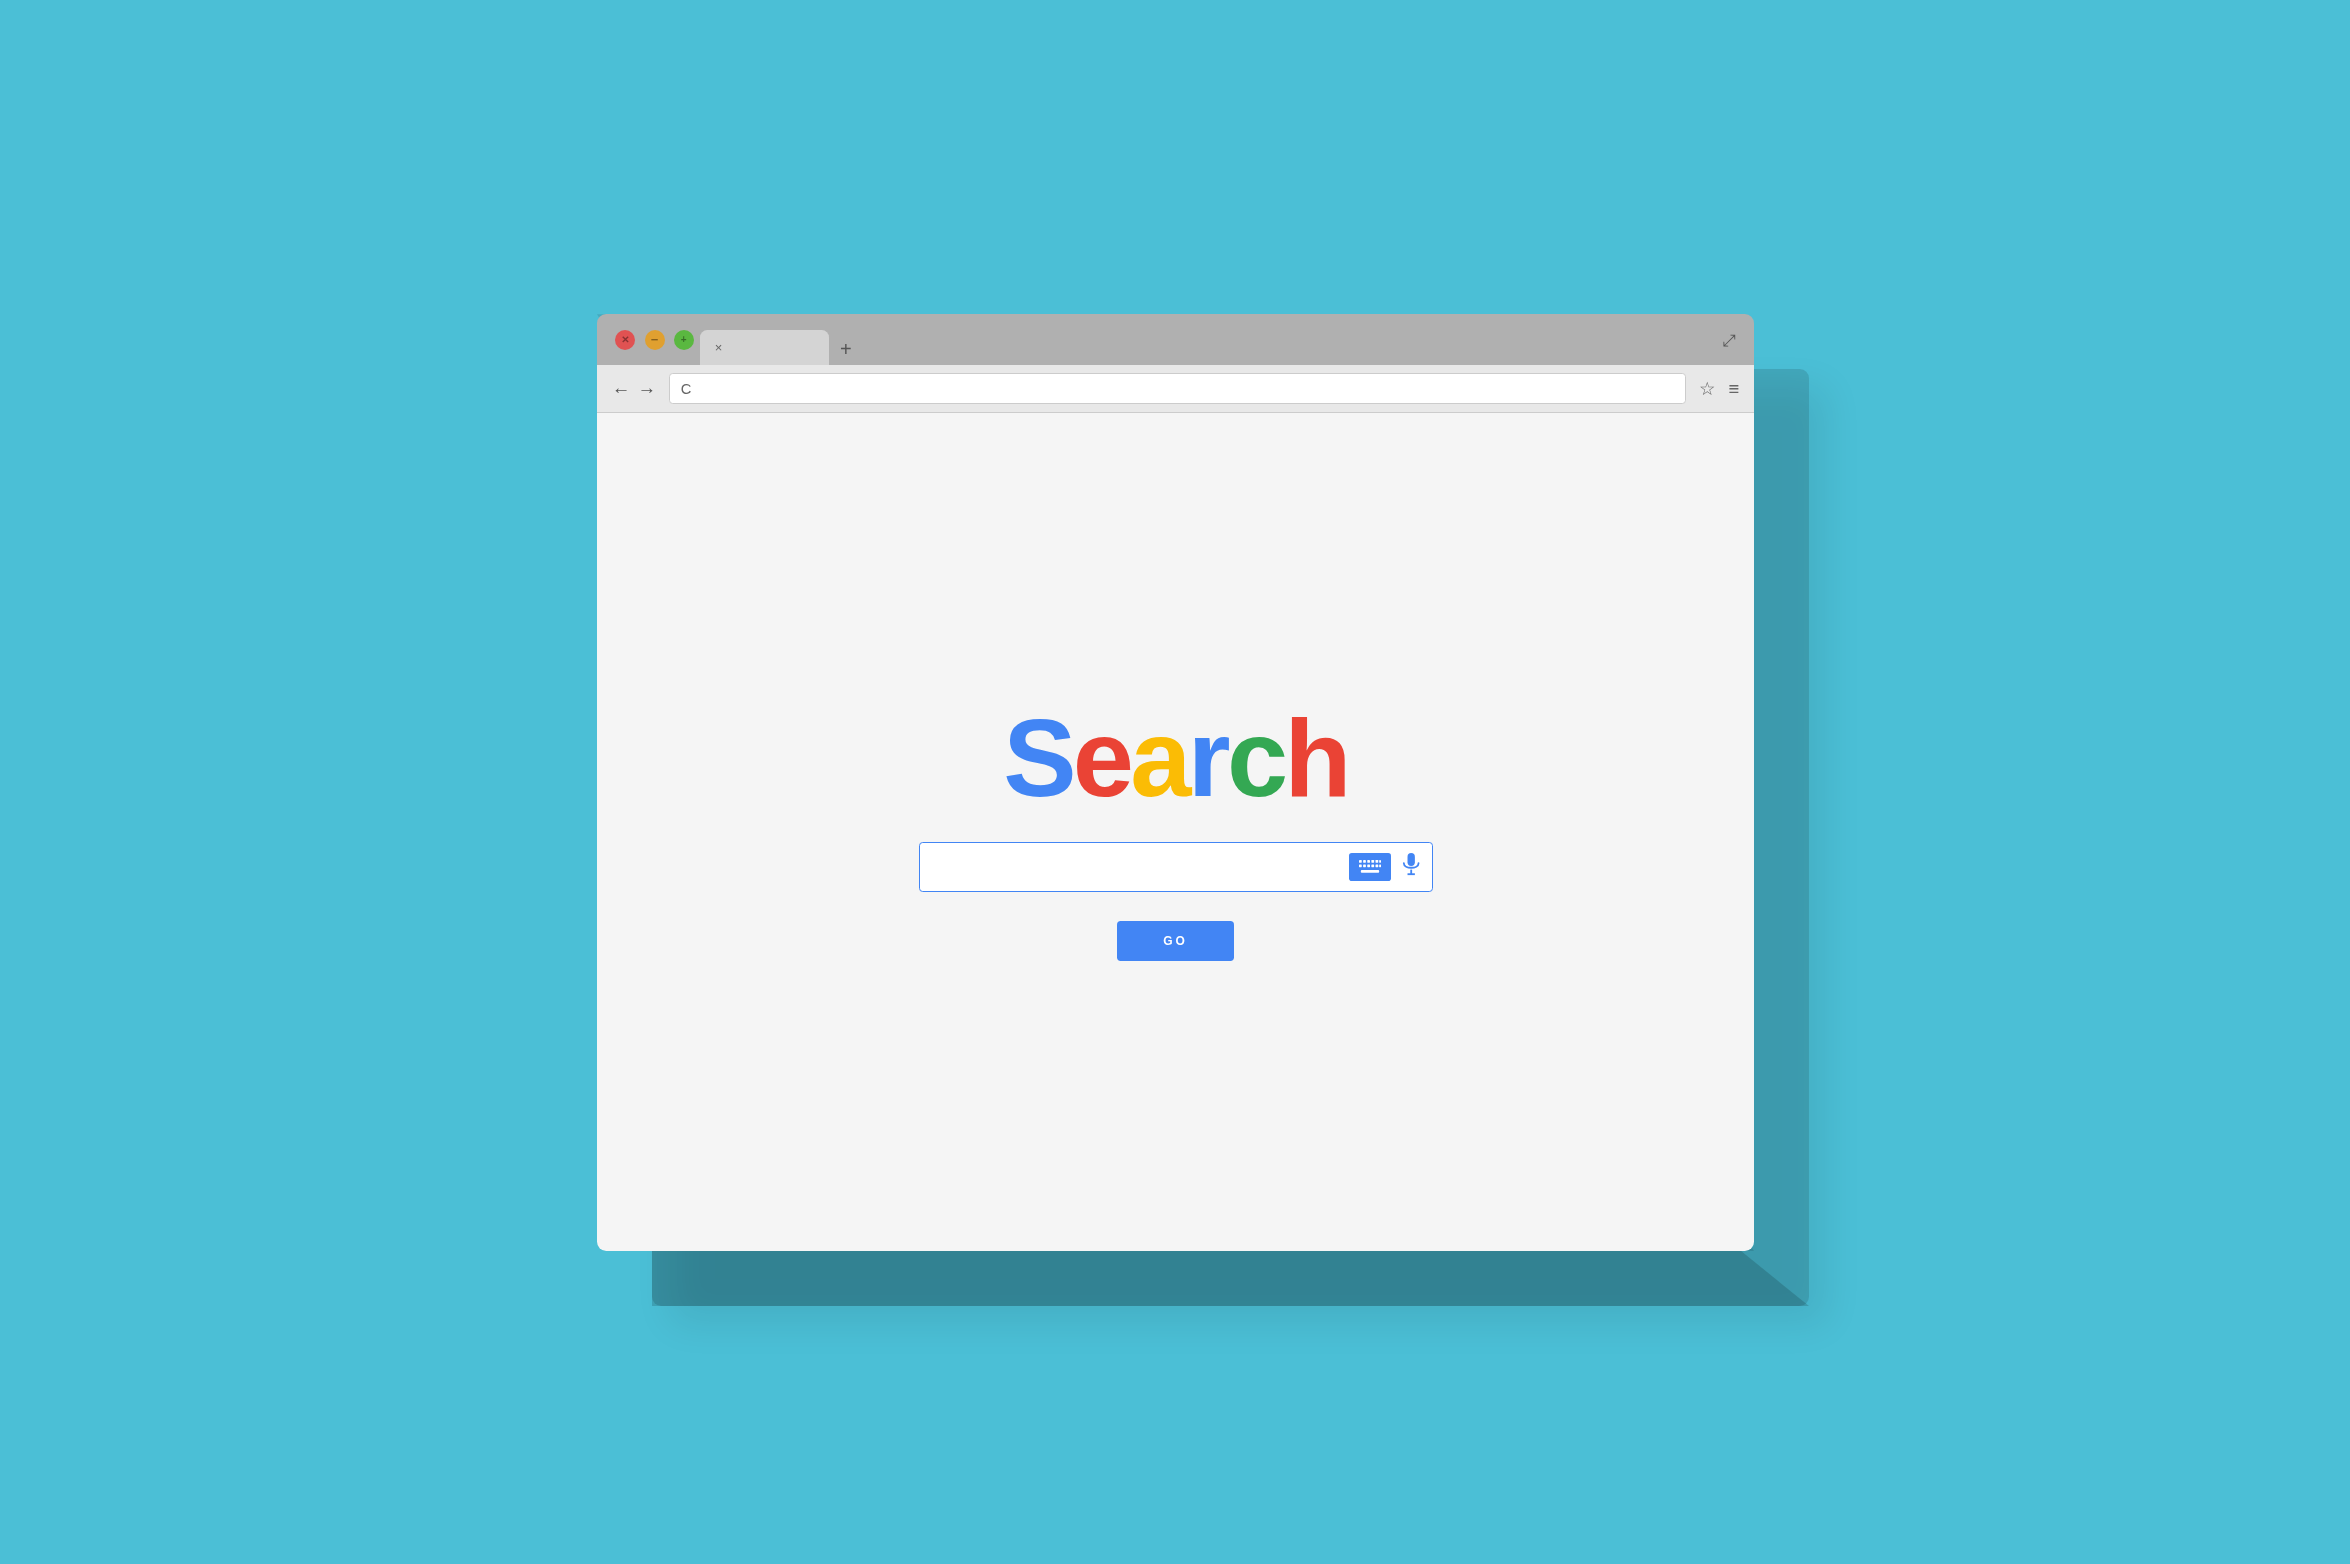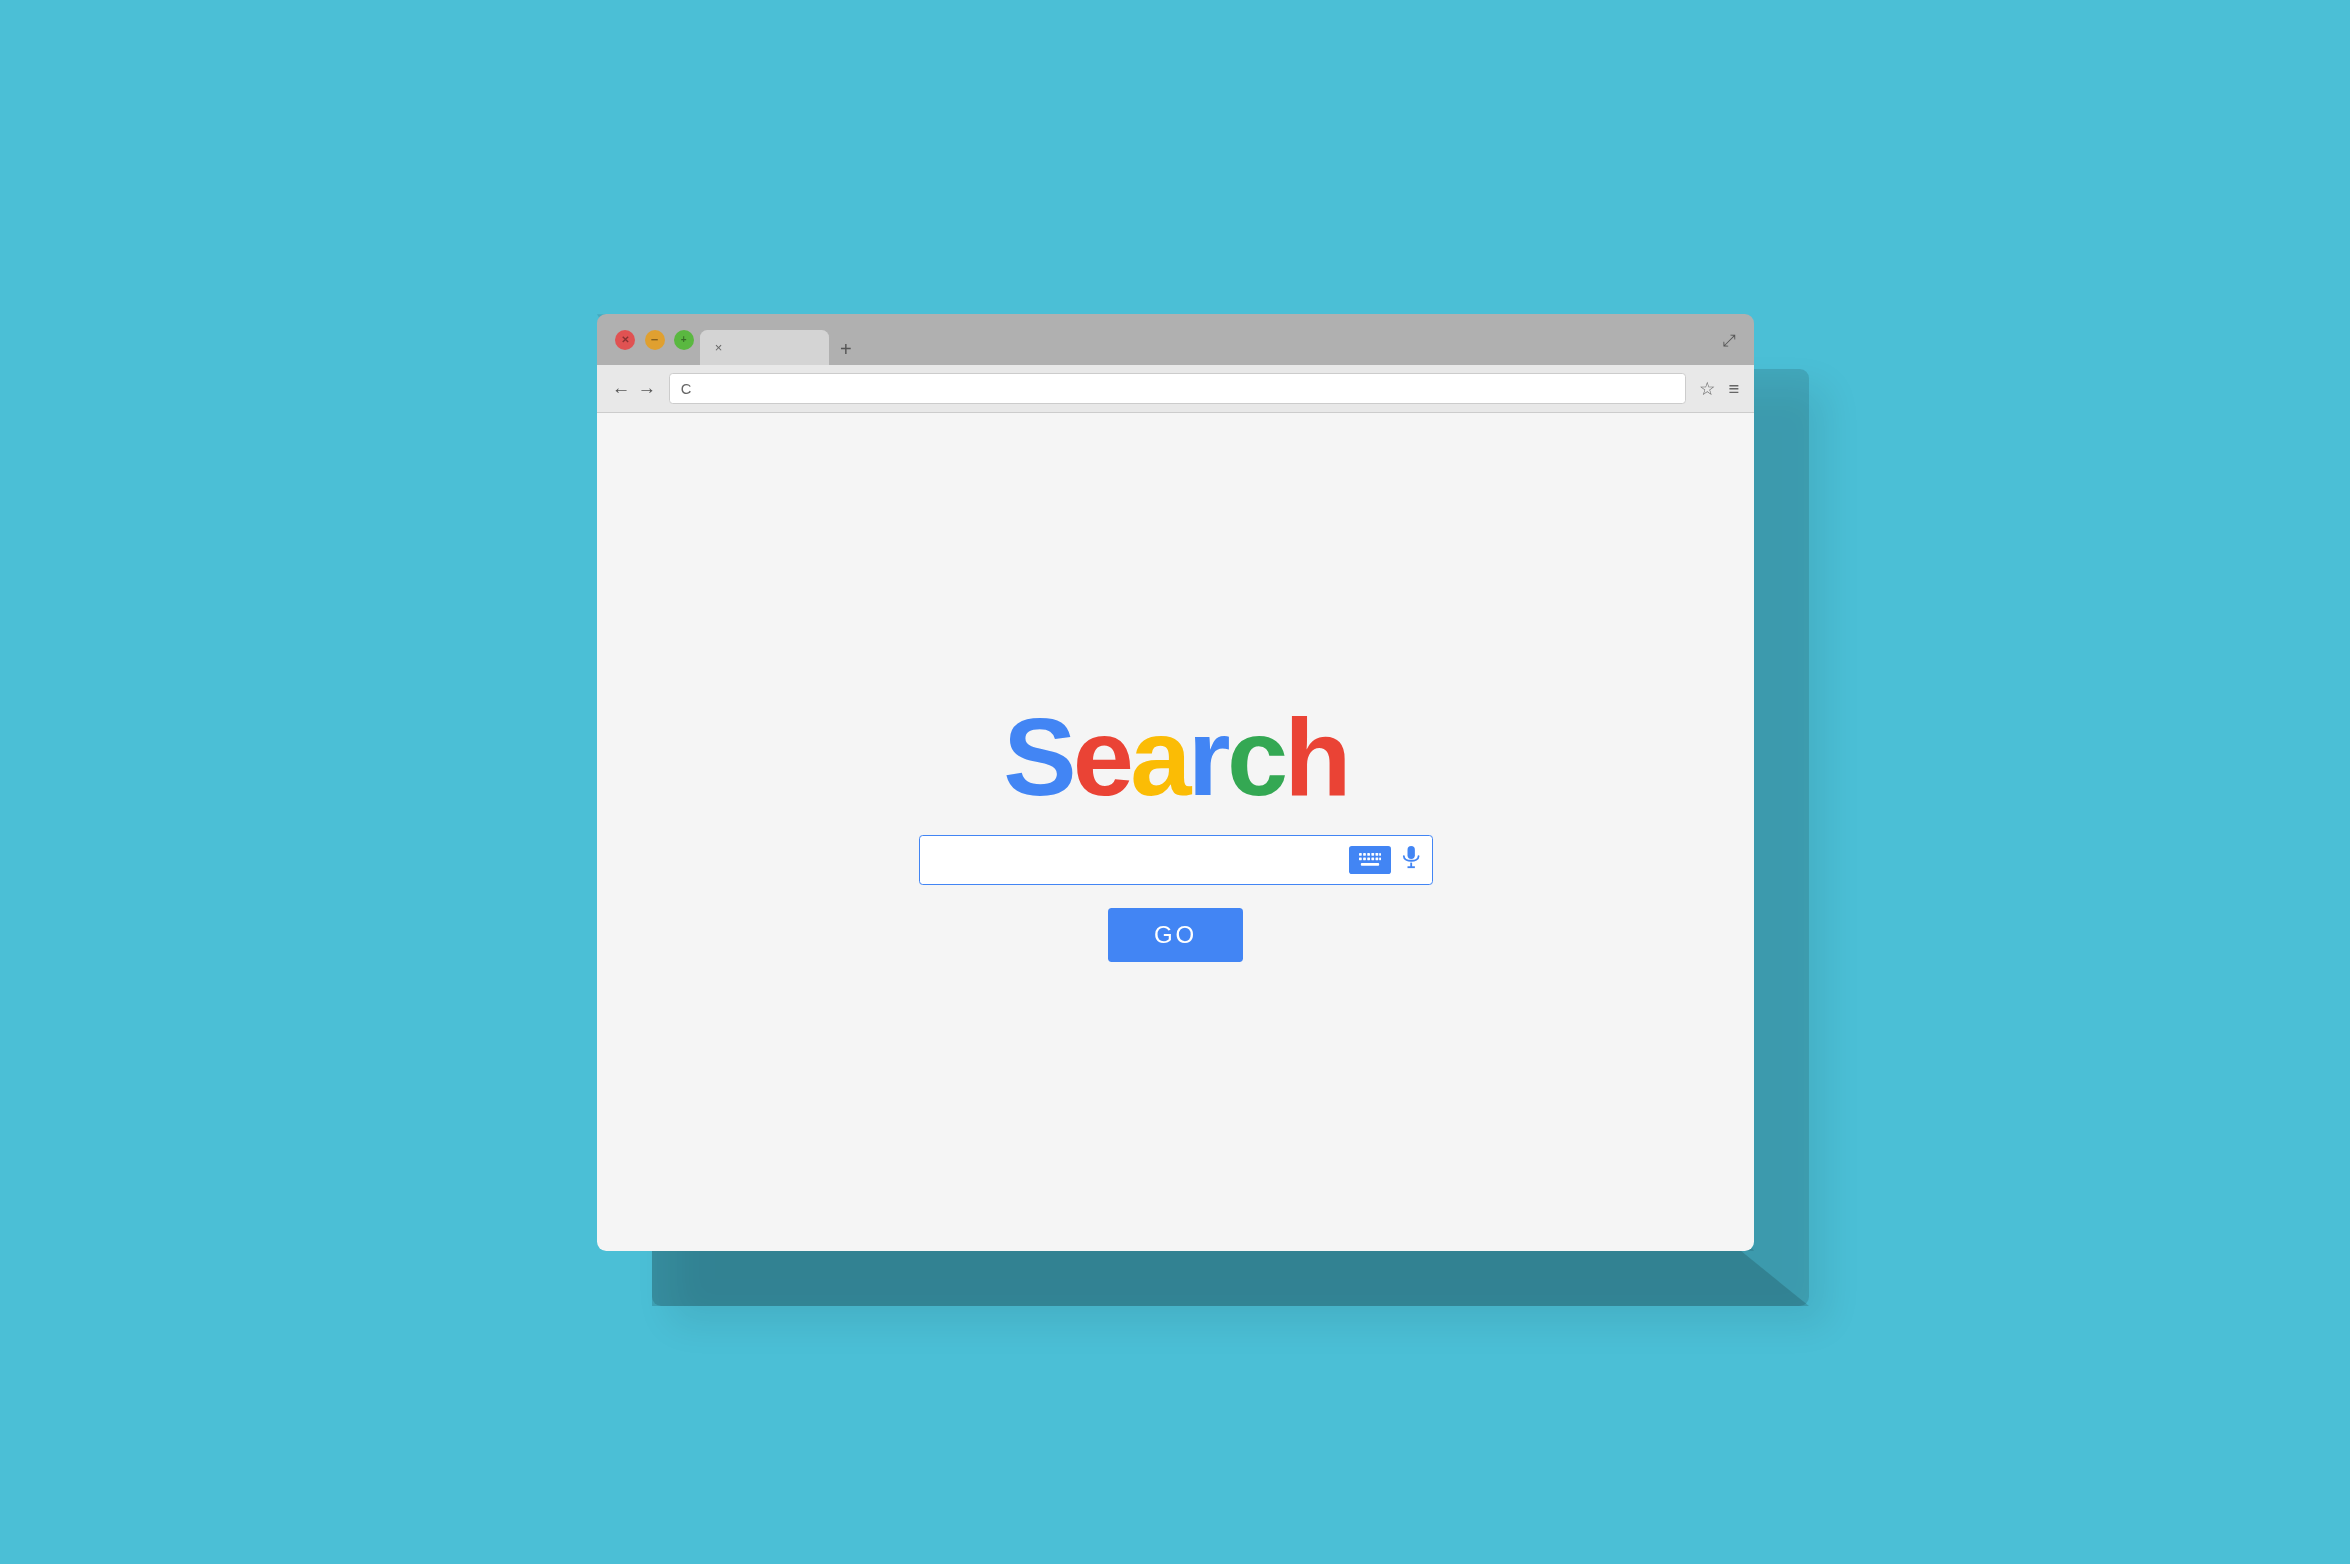--- a/index.html
+++ b/index.html
@@ -204,21 +204,21 @@
     }
 
     
     .page-content {
       background: #f5f5f5;
       flex: 1;
       display: flex;
       flex-direction: column;
       align-items: center;
       justify-content: center;
-      gap: 23px;
+      gap: 29px;
     }
 
     .search-logo {
       font-size: 110px;
       font-weight: bold;
       letter-spacing: -3.7px;
       line-height: 1;
       user-select: none;
     }
 
@@ -270,22 +270,22 @@
       color: #4285f4;
       font-size: 20px;
       cursor: pointer;
     }
 
     .go-button {
       background: #4285f4;
       color: white;
       border: none;
       border-radius: 3.7px;
-      font-size: 24px;
-      font-weight: normal;
+      font-size: 12px;
+      font-weight: bold;
       letter-spacing: 2.8px;
       padding: 13px 46px;
       cursor: pointer;
     }
   </style>
 </head>
 <body>
 
 <div class="browser-shadow-wrapper">
 

